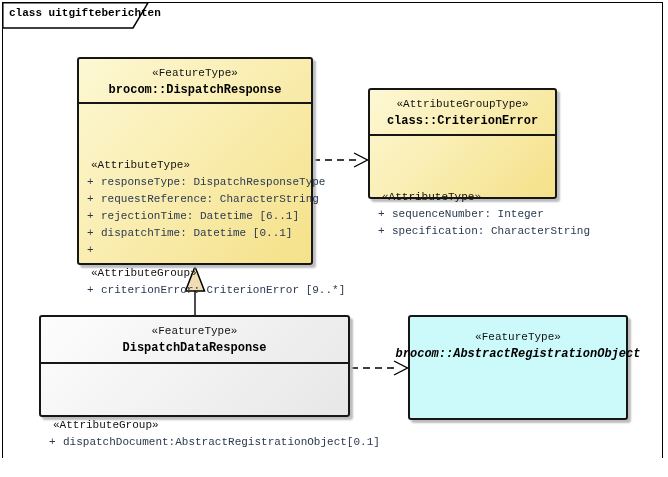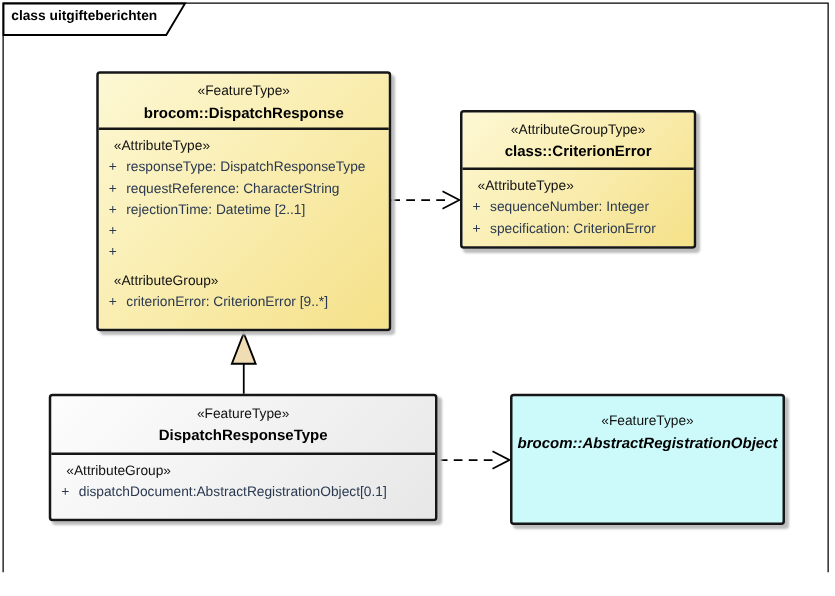--- a/index.html
+++ b/index.html
@@ -1,18 +1,18 @@
 <!DOCTYPE html>
 <html style="--class-yellow-light: #fdf8d4; --class-yellow-dark: #f5e189; --class-gray-light: #fdfdfd; --class-gray-dark: #e7e7e7; --class-cyan: #ccfafa; --attribute-text: #2a3950; --triangle-fill: #f1ddb3;"><head>
 <meta charset="utf-8">
 <style>
   html,body{margin:0;padding:0;background:#ffffff;}
   #stage{
     position:relative;width:668px;height:458px;background:#ffffff;
-    font-family:Liberation Sans, sans-serif;overflow:hidden;
+    font-family:Liberation Mono, monospace;overflow:hidden;
   }
   .frame{
     position:absolute;left:2px;top:2px;width:661px;height:471px;
     border:1.5px solid #000;box-sizing:border-box;z-index:0;
   }
   #shape-layer{position:absolute;left:0;top:0;z-index:1;}
   .tab-text{
     position:absolute;left:9px;top:7px;z-index:2;
     font-size:11px;font-weight:bold;color:#000;white-space:nowrap;
   }
@@ -25,21 +25,21 @@
   .bg-gray{background:linear-gradient(135deg,var(--class-gray-light,#ffffff),var(--class-gray-dark,#e7e7e7));}
   .bg-cyan{background:var(--class-cyan,#ccfafa);}
   .box-header{
     display:flex;flex-direction:column;align-items:center;justify-content:flex-start;
     box-sizing:border-box;padding-top:6px;
   }
   .box-header.with-sep{border-bottom:2px solid #161616;}
   .stereo{font-size:11px;color:#111;line-height:16px;white-space:nowrap;}
   .cls-name{font-size:12px;font-weight:bold;color:#000;line-height:19px;white-space:nowrap;}
   .cls-name.italic{font-style:italic;}
-  .box-body{box-sizing:border-box;padding:5px 4px 0 6px;}
+  .box-body{box-sizing:border-box;padding:5px 4px 0 6px;margin-top:48px;}
   .body-stereo{font-size:11px;color:#111;line-height:17px;margin-left:6px;white-space:nowrap;}
   .body-stereo.gap{margin-top:6px;}
   .attr-row{display:flex;line-height:17px;white-space:nowrap;}
   .plus{width:14px;flex:0 0 14px;font-size:11px;color:var(--attribute-text,#2a3950);text-align:left;padding-left:2px;}
   .attr{font-size:11px;color:var(--attribute-text,#2a3950);}
   
   #box-dispatch-response{left:77px;top:57px;width:236px;height:208px;}
   #box-dispatch-response .box-header{height:45px;}
   #box-criterion-error{left:368px;top:88px;width:189px;height:111px;}
   #box-criterion-error .box-header{height:46px;}
@@ -87,24 +87,25 @@
       <div class="attr-row">
         <span class="plus">+</span>
         <span class="attr">responseType: DispatchResponseType</span>
       </div>
       <div class="attr-row">
         <span class="plus">+</span>
         <span class="attr">requestReference: CharacterString</span>
       </div>
       <div class="attr-row">
         <span class="plus">+</span>
-        <span class="attr">rejectionTime: Datetime [2..1]</span>
+        <span class="attr">rejectionTime: Datetime [6..1]</span>
       </div>
       <div class="attr-row">
         <span class="plus">+</span>
+        <span class="attr">dispatchTime: Datetime [0..1]</span>
       </div>
       <div class="attr-row">
         <span class="plus">+</span>
       </div>
       <div class="body-stereo gap">«AttributeGroup»</div>
       <div class="attr-row">
         <span class="plus">+</span>
         <span class="attr">criterionError: CriterionError [9..*]</span>
       </div>
     </div>
@@ -116,29 +117,29 @@
       <div class="cls-name">class::CriterionError</div>
     </div>
     <div class="box-body">
       <div class="body-stereo">«AttributeType»</div>
       <div class="attr-row">
         <span class="plus">+</span>
         <span class="attr">sequenceNumber: Integer</span>
       </div>
       <div class="attr-row">
         <span class="plus">+</span>
-        <span class="attr">specification: CriterionError</span>
+        <span class="attr">specification: CharacterString</span>
       </div>
     </div>
   </div>
 
   <div id="box-dispatch-data-response" class="uml-box bg-gray">
     <div class="box-header with-sep">
       <div class="stereo">«FeatureType»</div>
-      <div class="cls-name">DispatchResponseType</div>
+      <div class="cls-name">DispatchDataResponse</div>
     </div>
     <div class="box-body">
       <div class="body-stereo">«AttributeGroup»</div>
       <div class="attr-row">
         <span class="plus">+</span>
         <span class="attr">dispatchDocument:AbstractRegistrationObject[0.1]</span>
       </div>
     </div>
   </div>
 

